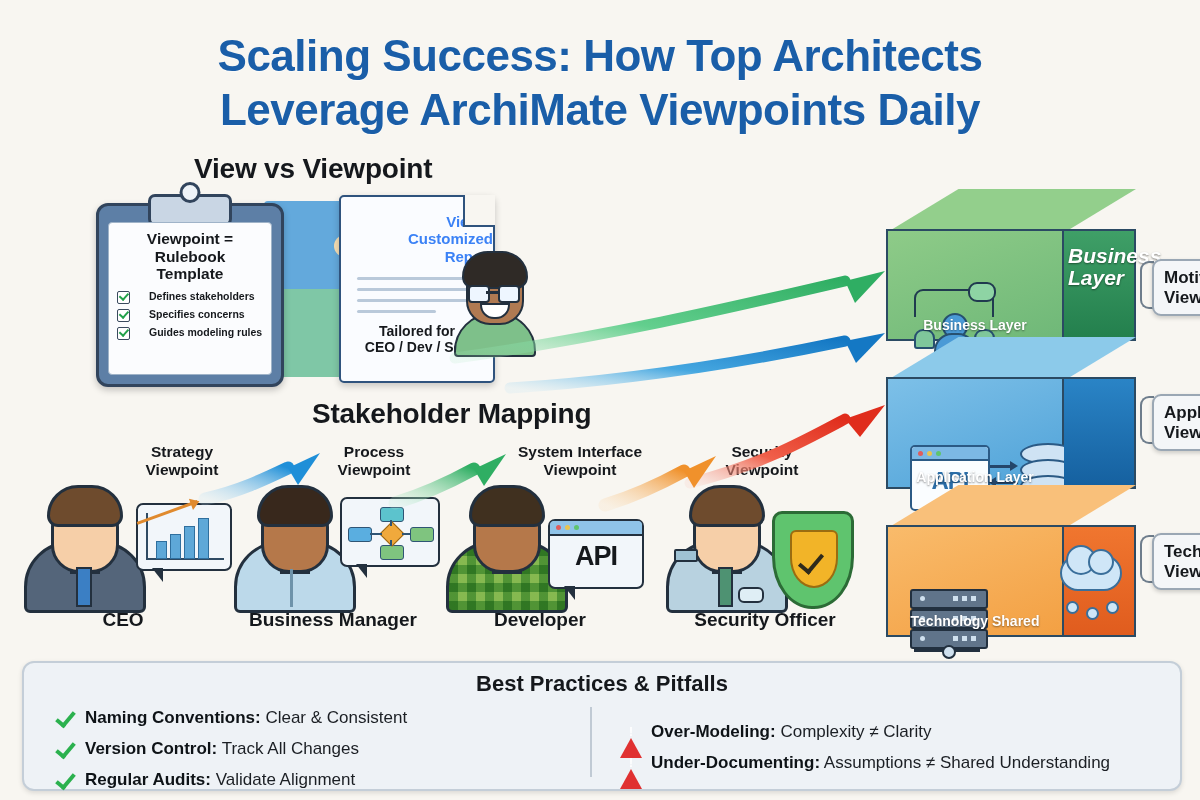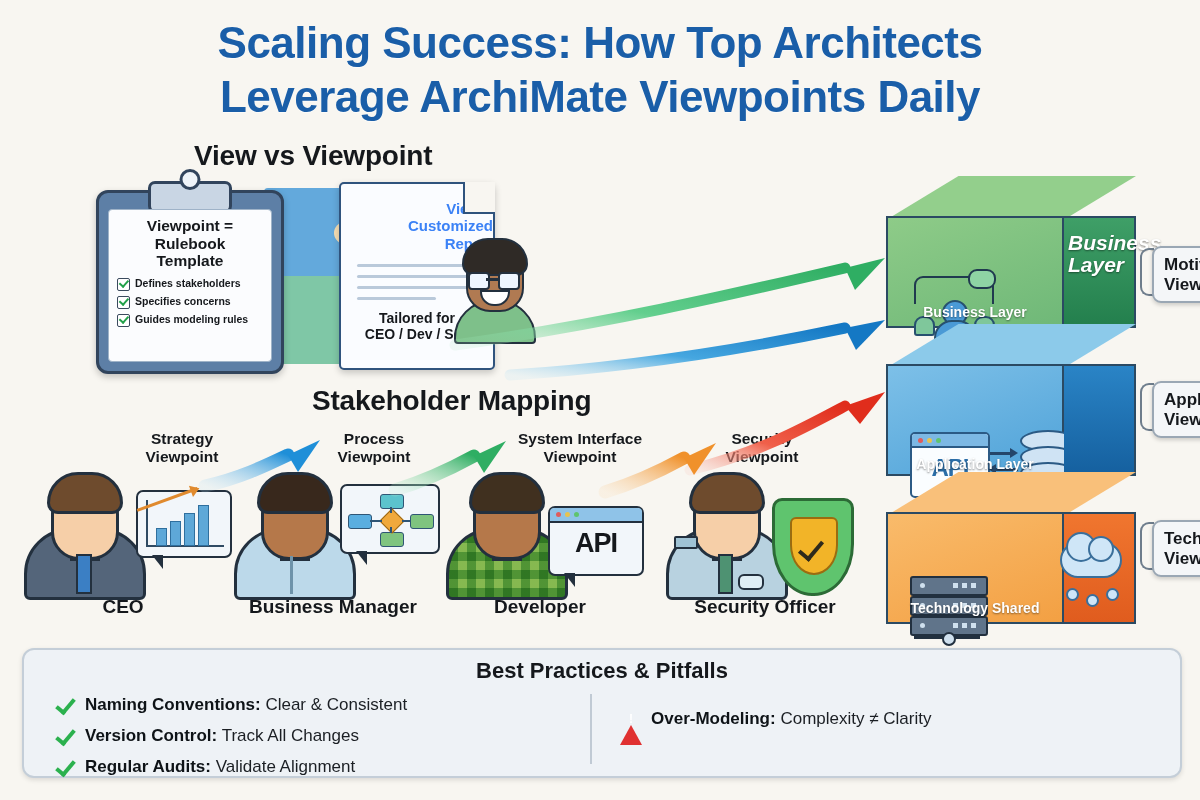--- a/index.html
+++ b/index.html
@@ -2,21 +2,21 @@
 <html><head>
 <meta charset="utf-8">
 <style>
   html,body{margin:0;padding:0;}
   body{
     width:1200px;height:800px;overflow:hidden;
     background:#f8f6f1;
     font-family:"Liberation Sans", sans-serif;
     position:relative;
   }
-  .stage{position:absolute;inset:0;}
+  .stage{position:absolute;inset:0;margin-top:13px;}
 
   
   .title{
     position:absolute;left:0;right:0;top:16px;
     text-align:center;
     color:#1a5ea8;
     font-weight:bold;
     font-size:44px;
     line-height:1.22;
     letter-spacing:-0.5px;
@@ -62,21 +62,21 @@
   }
   .clip-paper{
     position:absolute;left:9px;top:16px;right:9px;bottom:9px;
     background:#fbfcfe;border:1.5px solid #9fb3c8;border-radius:4px;
     padding:7px 8px 0 8px;box-sizing:border-box;
   }
   .clip-title{
     text-align:center;font-weight:bold;font-size:15.5px;color:#15181c;
     line-height:1.14;margin-bottom:7px;
   }
-  .chk-row{display:flex;align-items:flex-start;gap:5px;margin-bottom:4px;}
+  .chk-row{display:flex;align-items:flex-start;gap:19px;margin-bottom:4px;}
   .chk-box{
     flex:0 0 auto;width:11px;height:11px;margin-top:1px;
     border:1.4px solid #3a4a5e;border-radius:2px;background:#fff;
     position:relative;
   }
   .chk-box:after{
     content:"";position:absolute;left:2.5px;top:-0.5px;width:3.5px;height:7px;
     border:solid #22a14a;border-width:0 2px 2px 0;transform:rotate(42deg);
   }
   .chk-txt{font-size:10.5px;font-weight:bold;color:#15181c;line-height:1.2;}
@@ -670,16 +670,22 @@
       </div>
     </div>
 
     <div class="p-col" id="col-right">
       <div class="p-item" style="margin-top:14px;">
         <span class="p-ico"><span class="ico-warn"></span></span>
         <span class="p-txt">
           <b>Over-Modeling:</b><span> Complexity ≠ Clarity</span>
         </span>
       </div>
+      <div class="p-item">
+        <span class="p-ico"><span class="ico-warn"></span></span>
+        <span class="p-txt">
+          <b>Under-Documenting:</b><span> Assumptions ≠ Shared Understanding</span>
+        </span>
+      </div>
     </div>
   </div>
 
 </div>
 
 </body></html>

